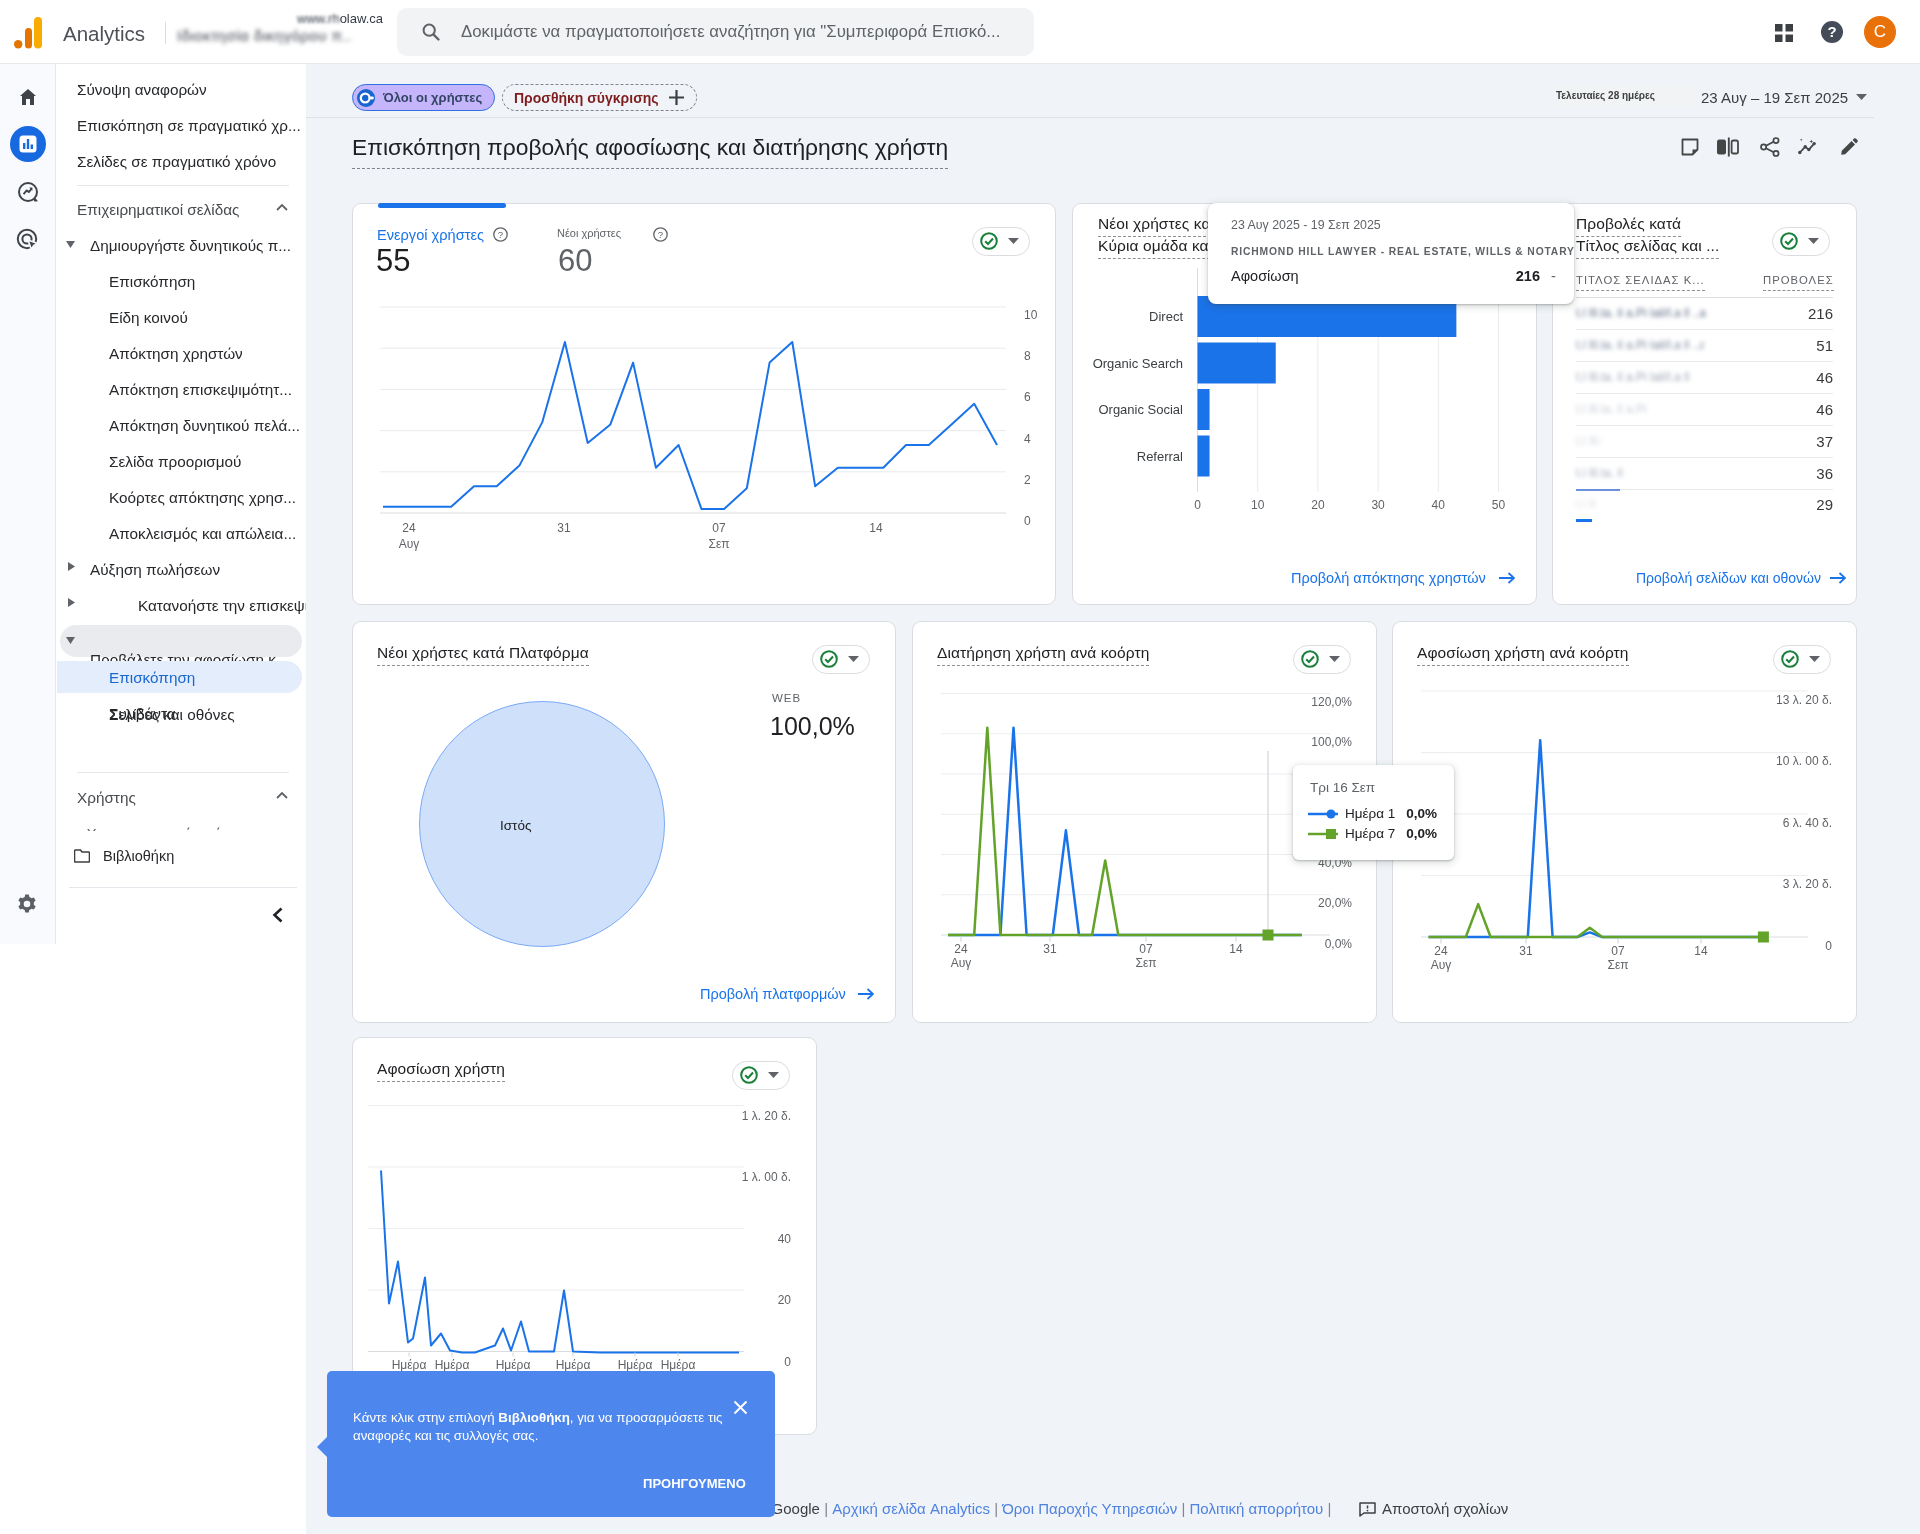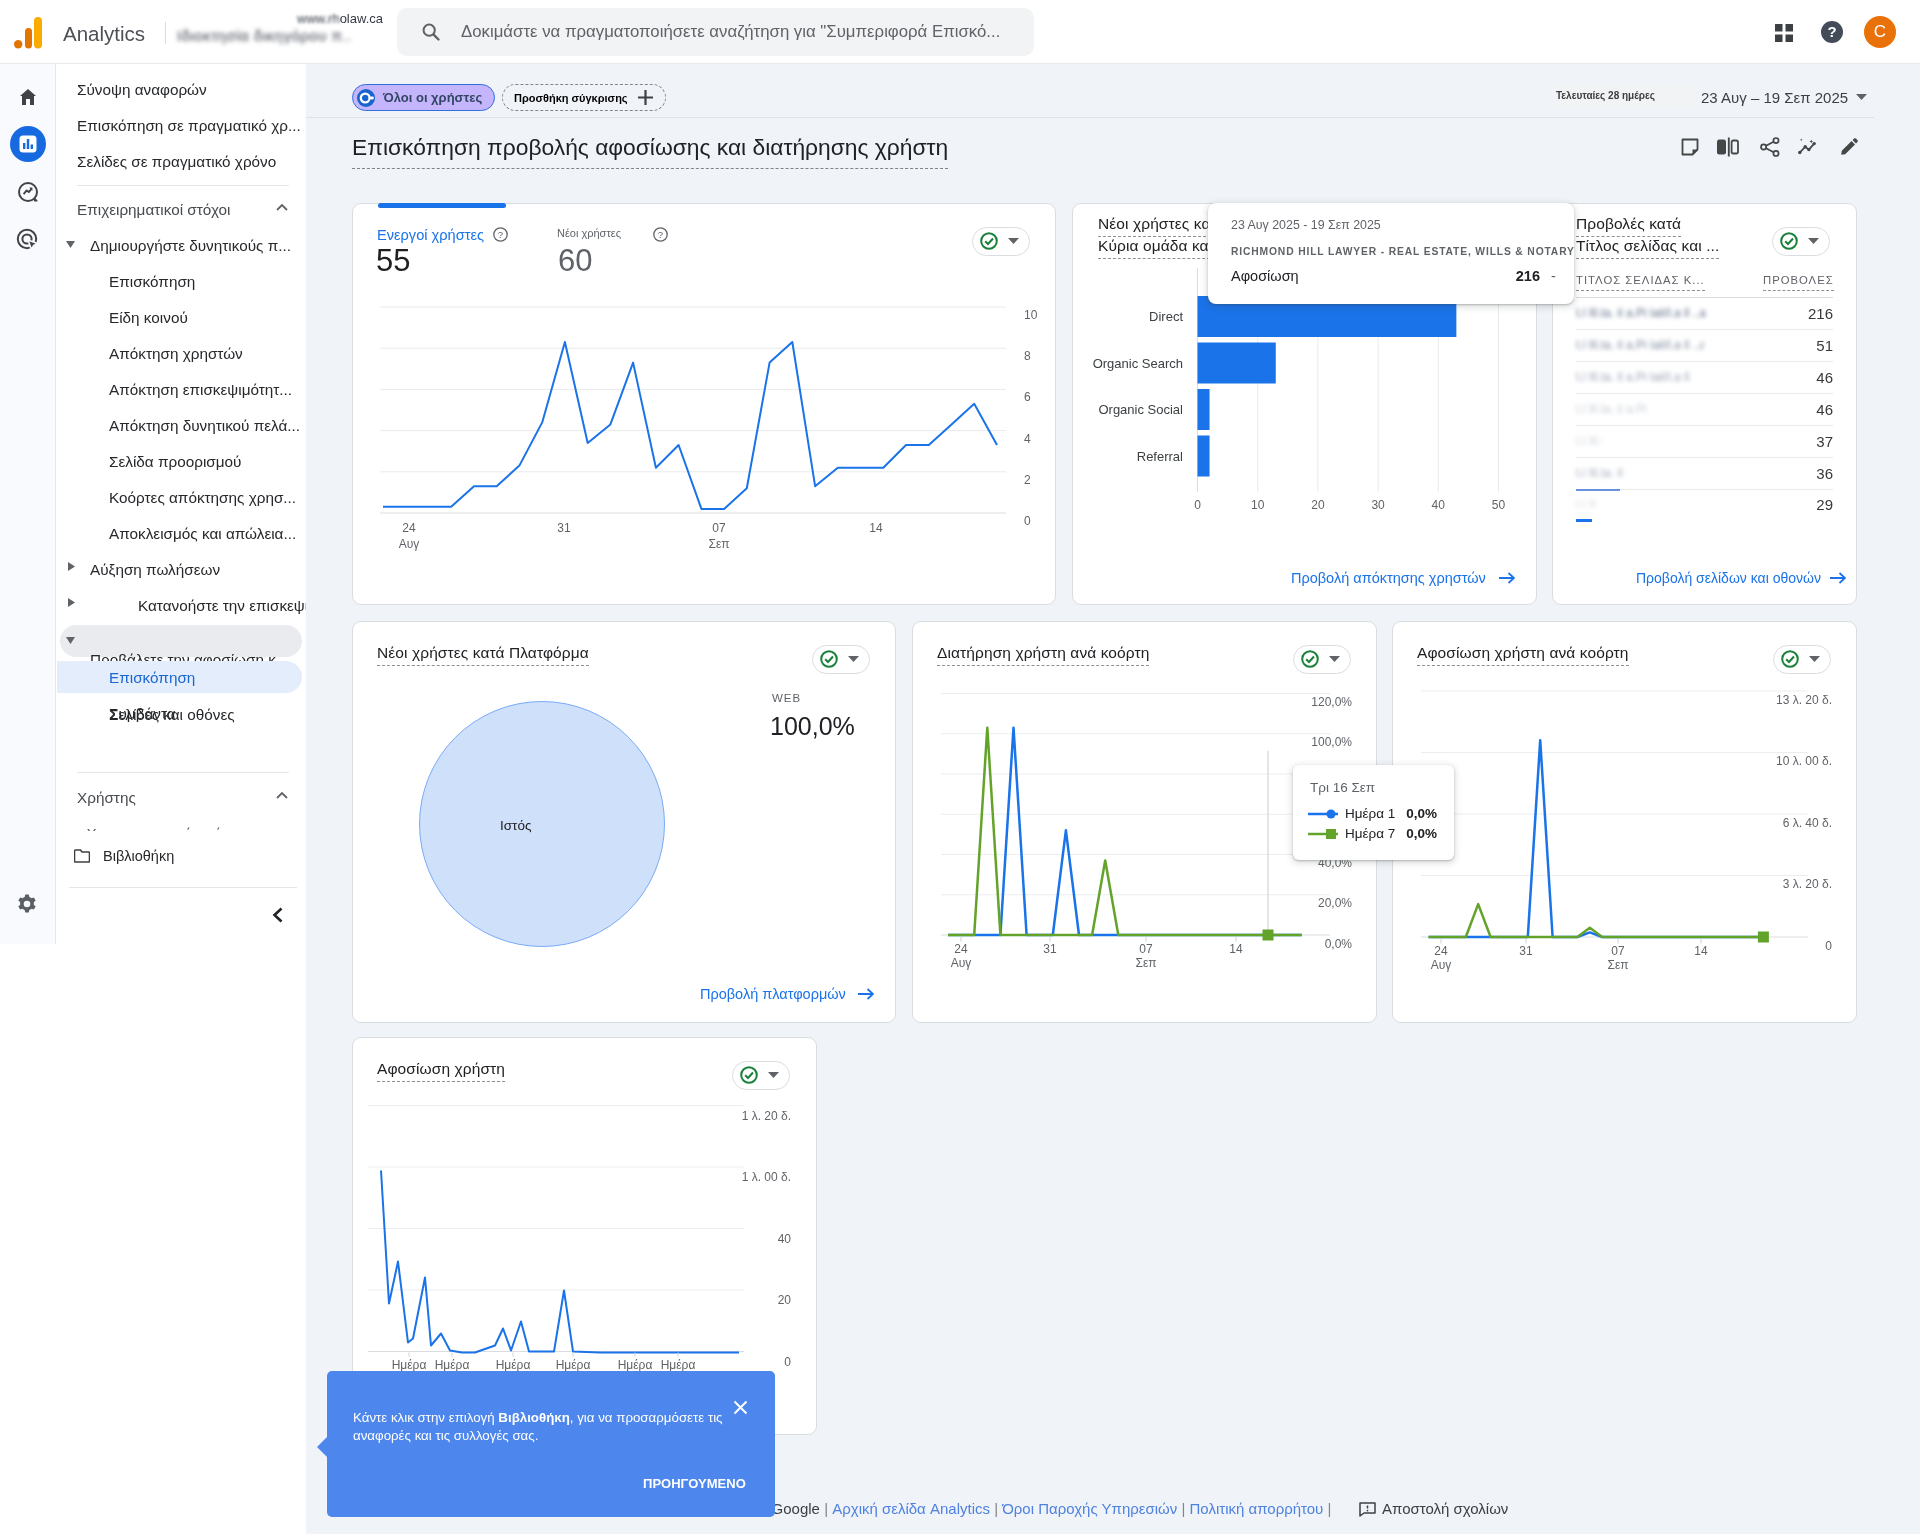--- a/index.html
+++ b/index.html
@@ -74,21 +74,21 @@
 <svg class="abs" style="left:17px;top:894px;" width="20" height="20" viewBox="0 0 20 20">
     <path fill="#5c6066" d="M8.2 0.5 h3.6 l0.5 2.4 a7.2 7.2 0 0 1 2.2 1.27 l2.33-0.78 1.8 3.12 -1.83 1.65 a7.2 7.2 0 0 1 0 2.58 l1.83 1.65 -1.8 3.12 -2.33-0.78 a7.2 7.2 0 0 1 -2.2 1.27 l-0.5 2.4 h-3.6 l-0.5-2.4 a7.2 7.2 0 0 1 -2.2-1.27 l-2.33 0.78 -1.8-3.12 1.83-1.65 a7.2 7.2 0 0 1 0-2.58 l-1.83-1.65 1.8-3.12 2.33 0.78 a7.2 7.2 0 0 1 2.2-1.27 Z M10 6.7 a3.3 3.3 0 1 0 0 6.6 a3.3 3.3 0 1 0 0-6.6 Z"></path>
   </svg>
 
 <div id="nav" class="abs" style="left:57px;top:64px;width:249px;height:880px;background:#fff;"></div>
 <div id="navitems">
   <div class="navitem" style="left:77px;top:81px;">Σύνοψη αναφορών</div>
   <div class="navitem" style="left:77px;top:117px;">Επισκόπηση σε πραγματικό χρ...</div>
   <div class="navitem" style="left:77px;top:153px;">Σελίδες σε πραγματικό χρόνο</div>
   <div class="abs" style="left:77px;top:185px;width:212px;height:1px;background:#e3e6ea;"></div>
-  <div class="navitem" style="left:77px;top:201px;color:#474a4f;">Επιχειρηματικοί στόχοι</div>
+  <div class="navitem" style="left:77px;top:201px;color:#474a4f;">Επιχειρηματικοί σελίδας</div>
   <svg class="abs" style="left:276px;top:203px;" width="12" height="8" viewBox="0 0 12 8">
       <path d="M1 7 L6 2 L11 7" fill="none" stroke="#5f6368" stroke-width="1.8"></path>
     </svg>
 
   <svg class="abs" style="left:66px;top:241px;" width="9" height="7" viewBox="0 0 9 7">
       <path d="M0 0 H9 L4.5 7 Z" fill="#5f6368"></path>
     </svg>
   <div class="navitem" style="left:90px;top:237px;">Δημιουργήστε δυνητικούς π...</div>
   <div class="navitem" style="left:109px;top:273px;">Επισκόπηση</div>
   <div class="navitem" style="left:109px;top:309px;">Είδη κοινού</div>
@@ -144,21 +144,21 @@
 
   <div class="abs" style="left:352px;top:84px;height:27px;padding:0 12px 0 4px;background:#c4b5fd;border:1.5px solid #2f6fe0;border-radius:14px;display:flex;align-items:center;">
     <svg width="18" height="18" viewBox="0 0 19 19" style="margin-right:8px;">
         <circle cx="9.5" cy="9.5" r="9.5" fill="#1765cf"></circle>
         <circle cx="8.6" cy="9.5" r="4.6" fill="none" stroke="#fff" stroke-width="2.4"></circle>
         <rect x="13.2" y="8" width="4.6" height="3" rx="1.5" fill="#fff"></rect>
       </svg>
     <span style="font-size:13px;color:#344563;font-weight:bold;">Όλοι οι χρήστες</span>
   </div>
   <div class="abs" style="left:502px;top:84px;height:27px;padding:0 11px;border:1px dashed #80868b;border-radius:14px;display:flex;align-items:center;">
-    <span style="font-size:11px;color:#000000;font-weight:bold;">Προσθήκη σύγκρισης</span>
+    <span style="font-size:14px;color:#7f1d1d;font-weight:bold;">Προσθήκη σύγκρισης</span>
     <svg width="17" height="17" viewBox="0 0 17 17" style="margin-left:9px;">
         <path d="M8.5 1 V16 M1 8.5 H16" stroke="#3c4043" stroke-width="2.2"></path>
       </svg>
   </div>
 
   <div class="abs" style="left:1556px;top:85px;width:138px;height:22px;background:#f1f3f4;border-radius:3px;"></div>
   <div class="abs" style="left:1556px;top:85px;width:138px;height:22px;line-height:22px;font-size:10px;color:#3c4043;font-weight:bold;">Τελευταίες 28 ημέρες</div>
   <div class="abs" style="left:1701px;top:89px;font-size:15px;color:#3c4043;">23 Αυγ – 19 Σεπ 2025</div>
   <svg class="abs" style="left:1856px;top:94px;" width="11" height="6" viewBox="0 0 11 6">
       <path d="M0 0 H11 L5.5 6 Z" fill="#5f6368"></path>

